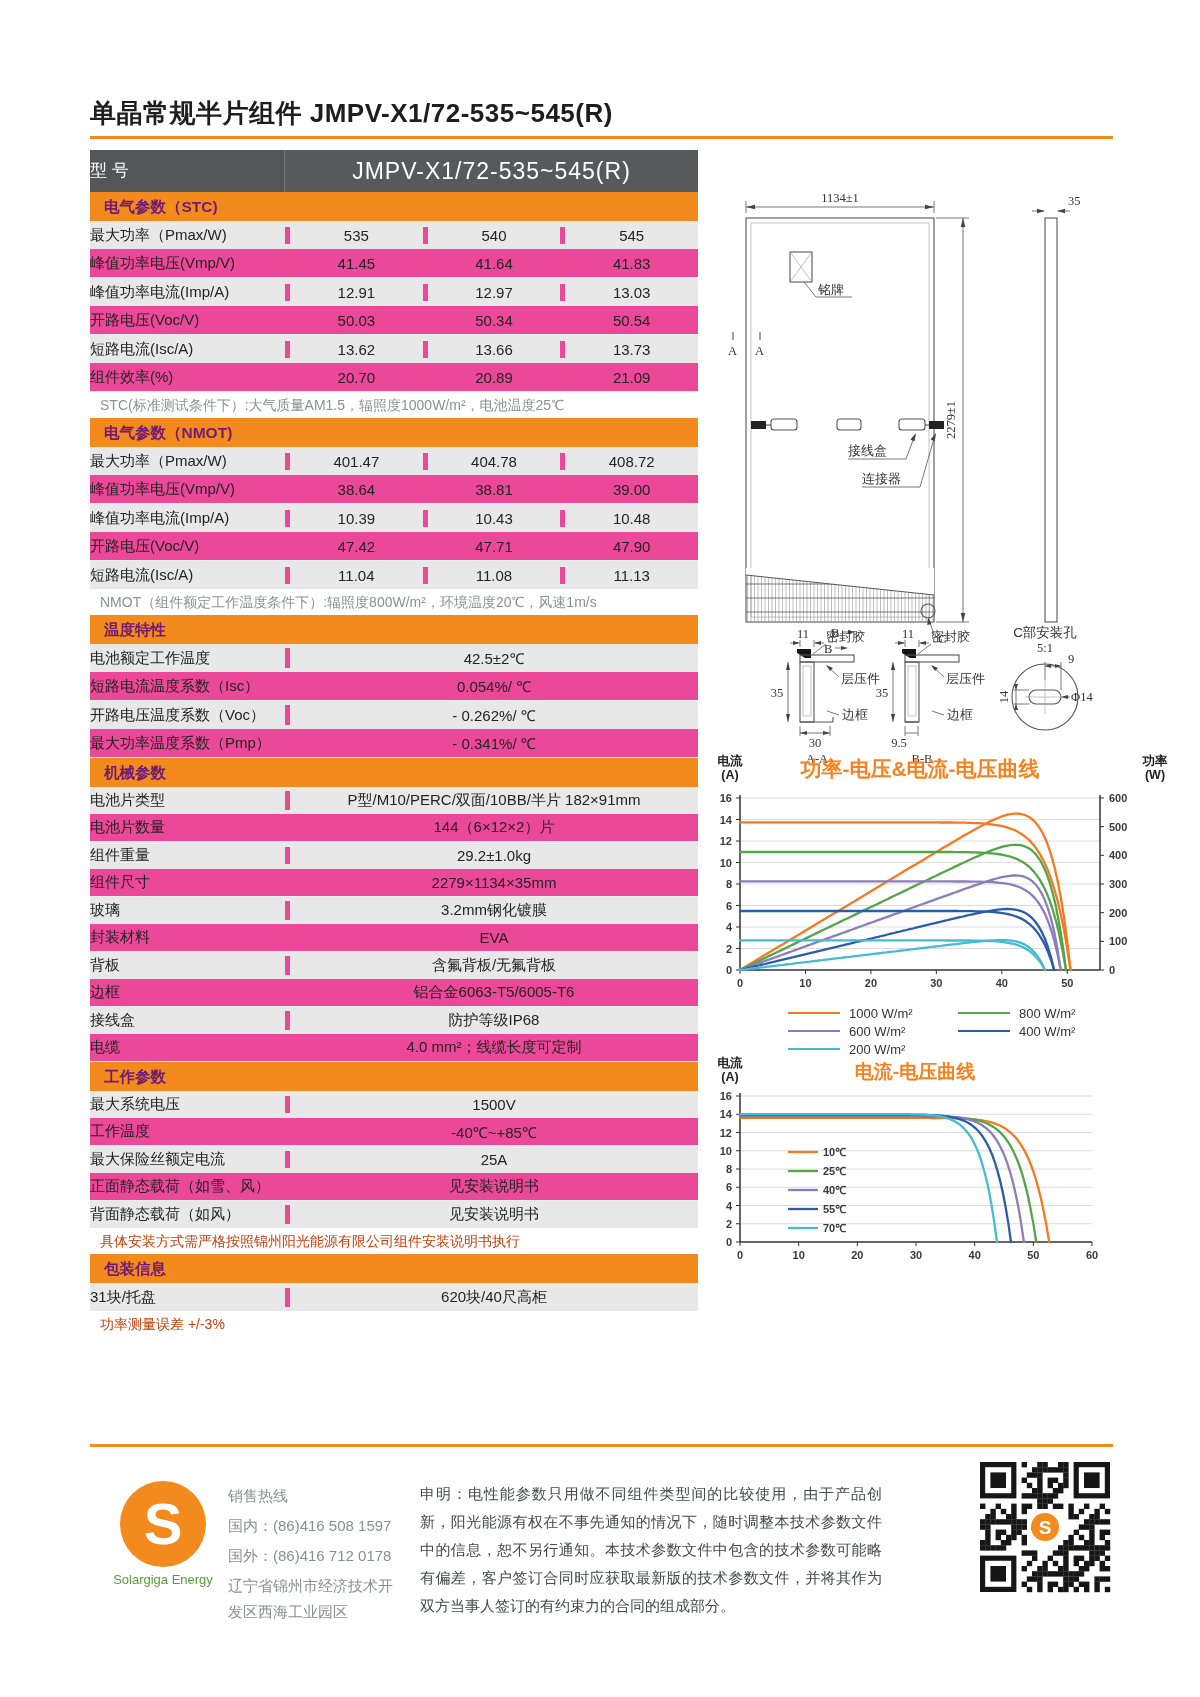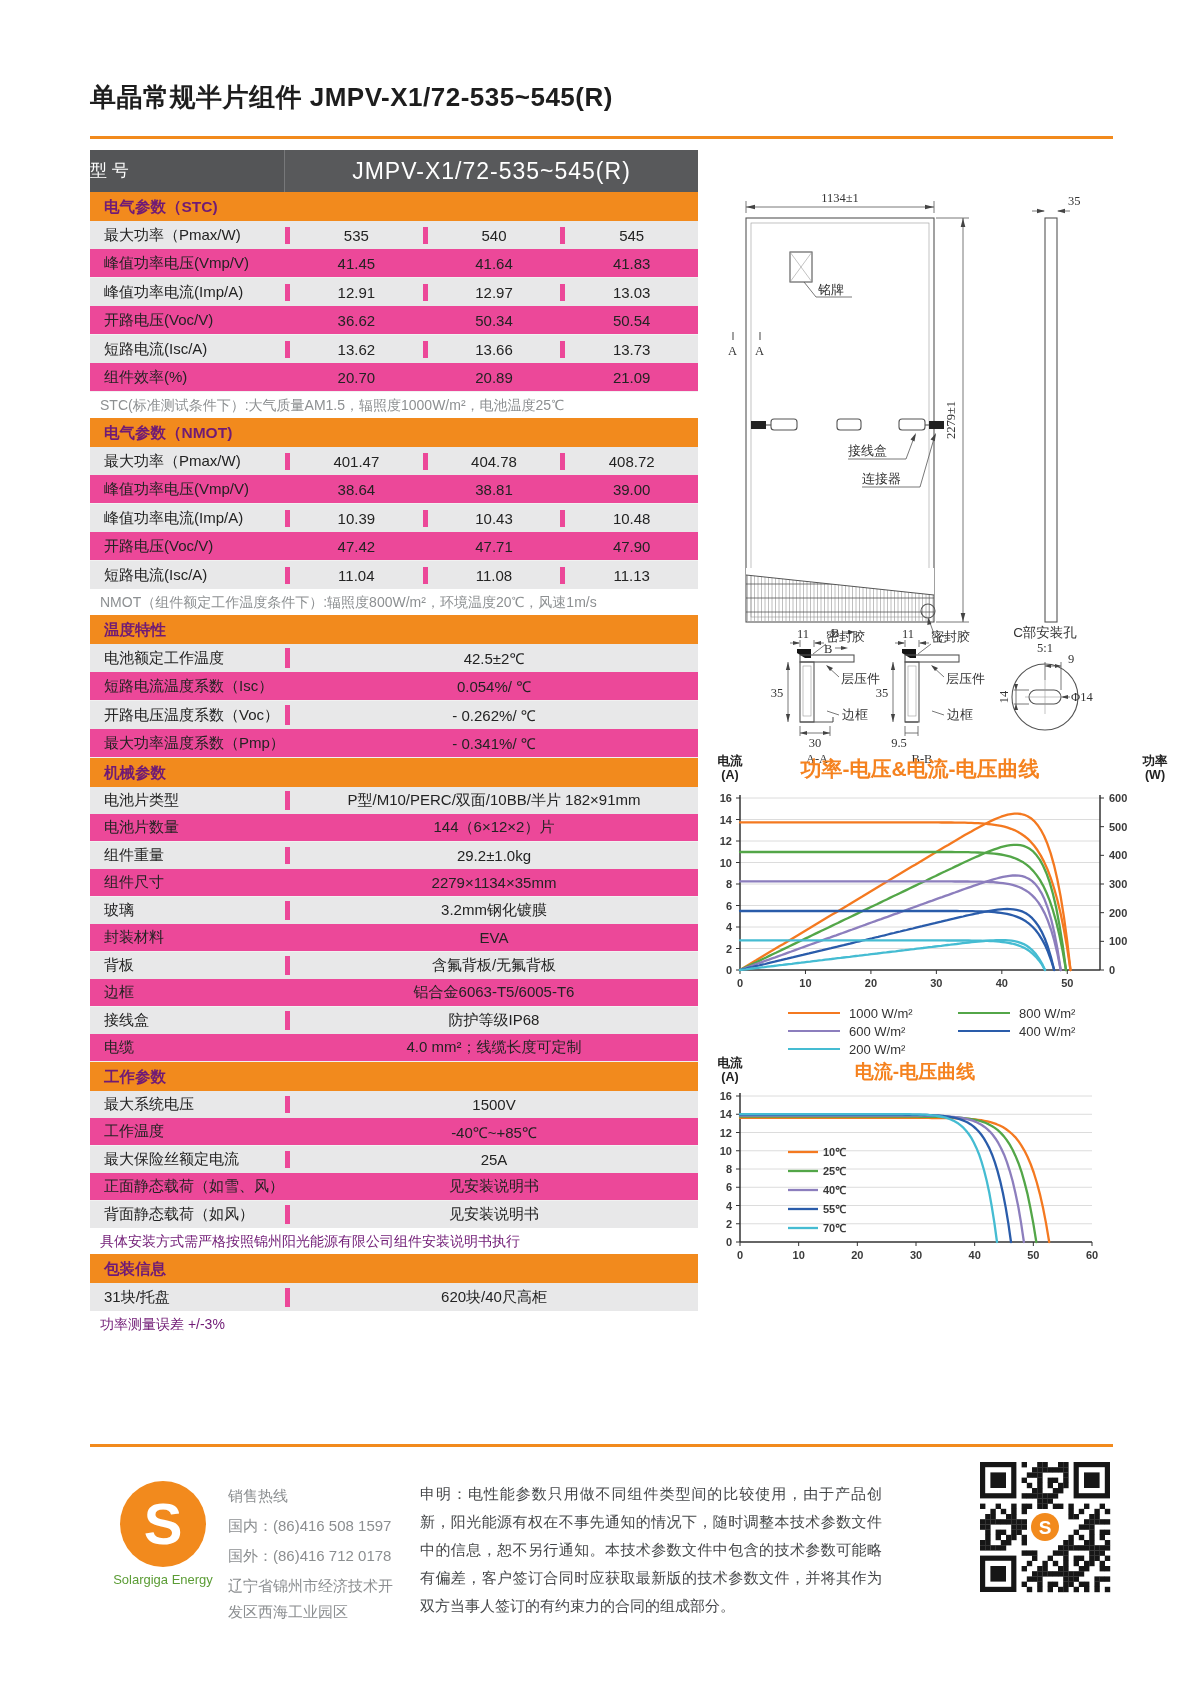--- a/index.html
+++ b/index.html
@@ -1,37 +1,37 @@
 <!DOCTYPE html>
 <html><head>
 <meta charset="utf-8">
 <style>
   html,body{margin:0;padding:0;background:#fff}
   .sheet{position:relative;width:1200px;height:1697px;background:#fff;overflow:hidden;
          font-family:"Liberation Sans",sans-serif;color:#222}
   .abs{position:absolute}
   
-  #page-title{left:90px;top:80px;width:900px;font-size:26px;font-weight:bold;color:#1d1d1d;letter-spacing:.5px}
+  #page-title{left:90px;top:96px;width:900px;font-size:26px;font-weight:bold;color:#1d1d1d;letter-spacing:.5px}
   #title-rule{left:90px;top:136px;width:1023px;height:3px;background:#F28A1D}
   
   #model-row{left:90px;top:150px;width:608px;height:42px;display:flex;background:#58595b}
   #model-label{width:195px;line-height:42px;padding-left:0;box-sizing:border-box;color:#fff;
                font-size:17px;border-right:1px solid #77787a;background:#545557}
   #model-value{flex:1;line-height:42px;text-align:center;color:#fff;font-size:23px;letter-spacing:1px}
   
   #tables{left:90px;top:192px;width:608px}
   .section-bar{height:29px;line-height:29px;background:#F28A1D;color:#701a75;font-size:15.5px;
                font-weight:bold;padding-left:14px}
   .trow{display:flex;align-items:center;background:#e8e8e9;font-size:15px;color:#232323}
   .trow.alt{background:#ec4899;border-bottom:1px solid #f1f1f1}
   .r28{height:28px}.r27{height:27px}
-  .tlabel{width:195px;padding-left:14px;box-sizing:border-box;white-space:nowrap}
+  .tlabel{width:195px;box-sizing:border-box;white-space:nowrap}
   .tval{flex:1;text-align:center;border-left:5px solid #ec4899}
   .tnote{height:26px;line-height:26px;color:#8d9092;font-size:14px;padding-left:10px}
-  .tnote.dark{color:#701a75}
+  .tnote.dark{color:#c2410c}
   
   svg{position:absolute;overflow:visible}
   .ln{fill:none;stroke:#555;stroke-width:1.1}
   .lnf{fill:none;stroke:#9a9a9a;stroke-width:.6}
   .dl{fill:none;stroke:#555;stroke-width:.8}
   .dimt{font:12.5px "Liberation Serif",serif;fill:#333}
   .cnl{font:13px "Liberation Sans",sans-serif;fill:#333}
   .tick{font:600 11px "Liberation Sans",sans-serif;fill:#3a3a3a}
   .ctitle{font:bold 21px "Liberation Sans",sans-serif;fill:#F5821F}
   .ctitle2{font:bold 19px "Liberation Sans",sans-serif;fill:#F5821F}
@@ -78,21 +78,21 @@
         <div class="tval">41.83</div>
       </div>
       <div class="trow r28">
         <div class="tlabel">峰值功率电流(Imp/A)</div>
         <div class="tval">12.91</div>
         <div class="tval">12.97</div>
         <div class="tval">13.03</div>
       </div>
       <div class="trow r28 alt">
         <div class="tlabel">开路电压(Voc/V)</div>
-        <div class="tval">36.62</div>
+        <div class="tval">50.03</div>
         <div class="tval">50.34</div>
         <div class="tval">50.54</div>
       </div>
       <div class="trow r28">
         <div class="tlabel">短路电流(Isc/A)</div>
         <div class="tval">13.62</div>
         <div class="tval">13.66</div>
         <div class="tval">13.73</div>
       </div>
       <div class="trow r28 alt">

